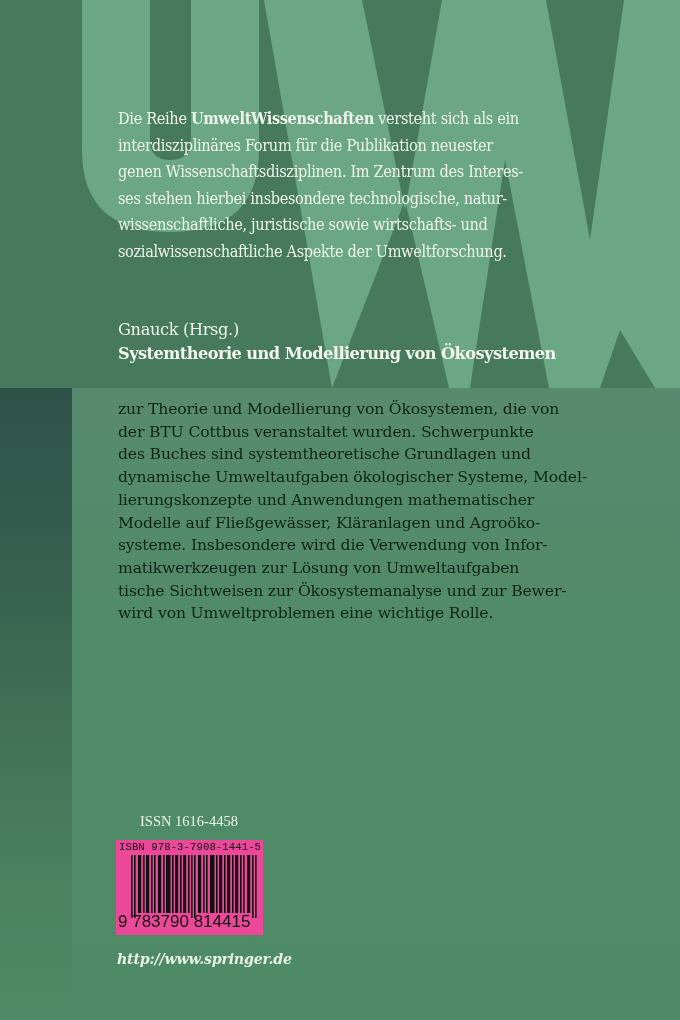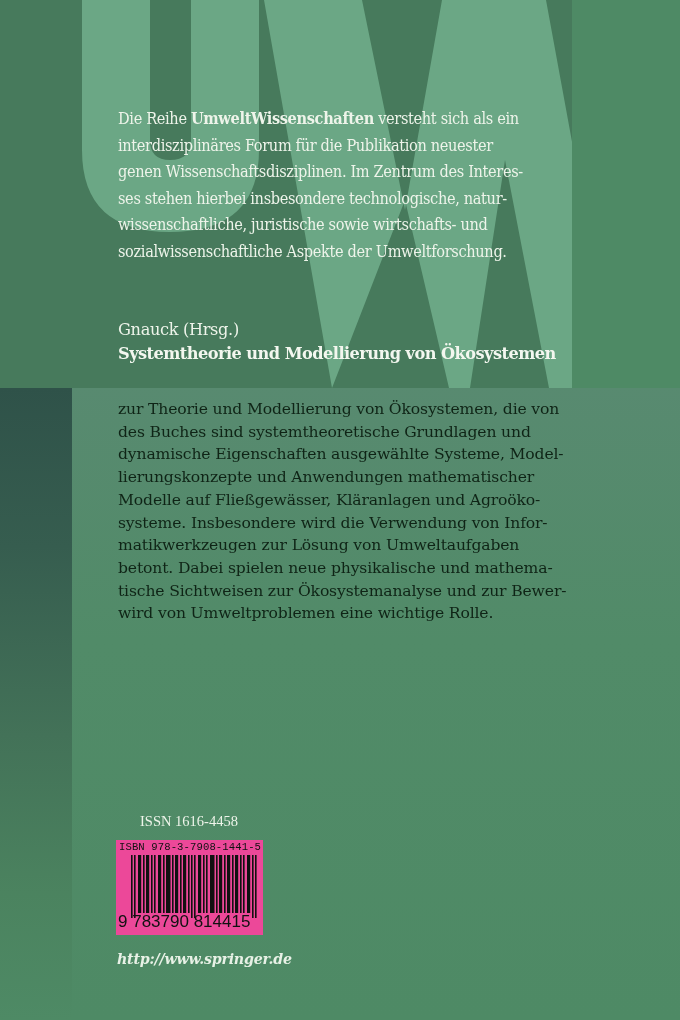--- a/index.html
+++ b/index.html
@@ -1,19 +1,19 @@
 <!DOCTYPE html>
 <html><head>
 <meta charset="utf-8">
 <style>
   * { margin: 0; padding: 0; box-sizing: border-box; }
   html, body { width: 680px; height: 1020px; overflow: hidden; background: #4e8a65; }
   .page { position: relative; width: 680px; height: 1020px; overflow: hidden; }
 
-  .top { position: absolute; left: 0; top: 0; width: 572px; height: 388px; background: #477a5c; overflow: hidden; }
+  .top { position: absolute; left: 0; top: 0; width: 680px; height: 388px; background: #477a5c; overflow: hidden; }
   .top svg.letters { position: absolute; left: 0; top: 0; }
 
   .lower { position: absolute; left: 72px; top: 388px; width: 608px; height: 632px;
            background: linear-gradient(180deg, #588a70 0%, #518b68 40%, #4e8a65 100%); }
   .leftblock { position: absolute; left: 0; top: 388px; width: 72px; height: 632px;
            background: linear-gradient(180deg, #2f5249 0%, #365d4f 25%, #437258 55%, #4b835f 80%, #4e8a65 100%); }
 
   .series-blurb { position: absolute; left: 118px; top: 106px; width: 520px;
            font-family: "DejaVu Serif", serif; font-size: 16.2px; line-height: 26.5px;
            color: #eef4ea; letter-spacing: -0.35px; font-stretch: condensed; }
@@ -70,27 +70,27 @@
     <div class="editor">Gnauck (Hrsg.)</div>
     <div class="book-title">Systemtheorie und Modellierung von Ökosystemen</div>
   </div>
 
   <div class="leftblock"></div>
 
   <div class="lower"></div>
 
   <div class="description">
     <span class="line">zur Theorie und Modellierung von Ökosystemen, die von</span>
+    <span class="line">der BTU Cottbus veranstaltet wurden. Schwerpunkte</span>
     <span class="line">des Buches sind systemtheoretische Grundlagen und</span>
-    <span class="line">dynamische Eigenschaften ausgewählte Systeme, Model-</span>
+    <span class="line">dynamische Umweltaufgaben ökologischer Systeme, Model-</span>
     <span class="line">lierungskonzepte und Anwendungen mathematischer</span>
     <span class="line">Modelle auf Fließgewässer, Kläranlagen und Agroöko-</span>
     <span class="line">systeme. Insbesondere wird die Verwendung von Infor-</span>
     <span class="line">matikwerkzeugen zur Lösung von Umweltaufgaben</span>
-    <span class="line">betont. Dabei spielen neue physikalische und mathema-</span>
     <span class="line">tische Sichtweisen zur Ökosystemanalyse und zur Bewer-</span>
     <span class="line">wird von Umweltproblemen eine wichtige Rolle.</span>
   </div>
 
   <div class="issn">ISSN 1616-4458</div>
 
   <div class="barcode">
     <svg width="147" height="95" viewBox="0 0 147 95">
       <g fill="#111">
         <rect x="15" y="15" width="1.6" height="63"></rect>

